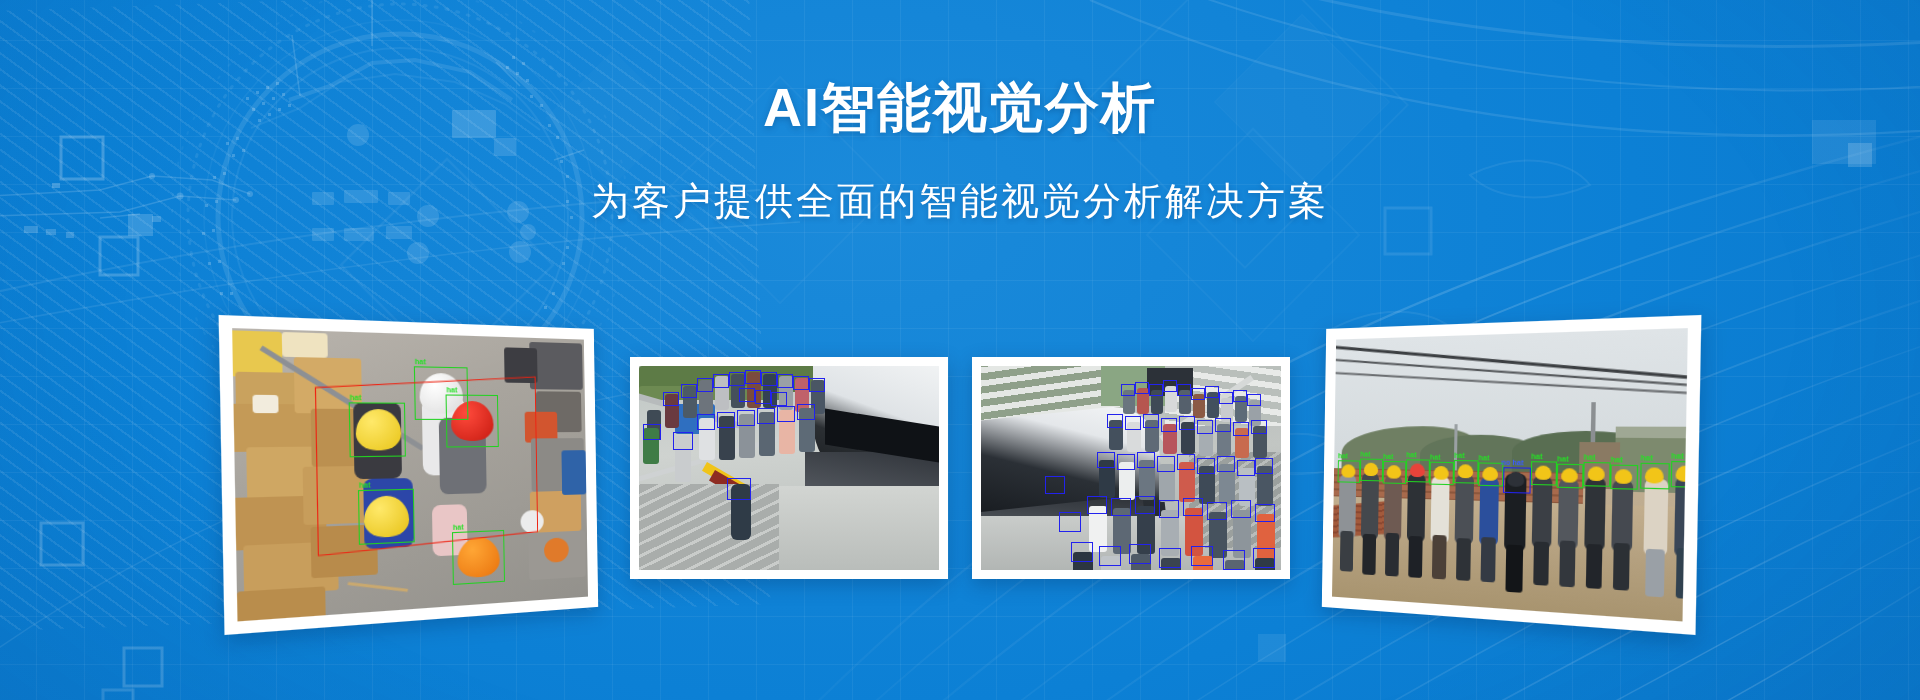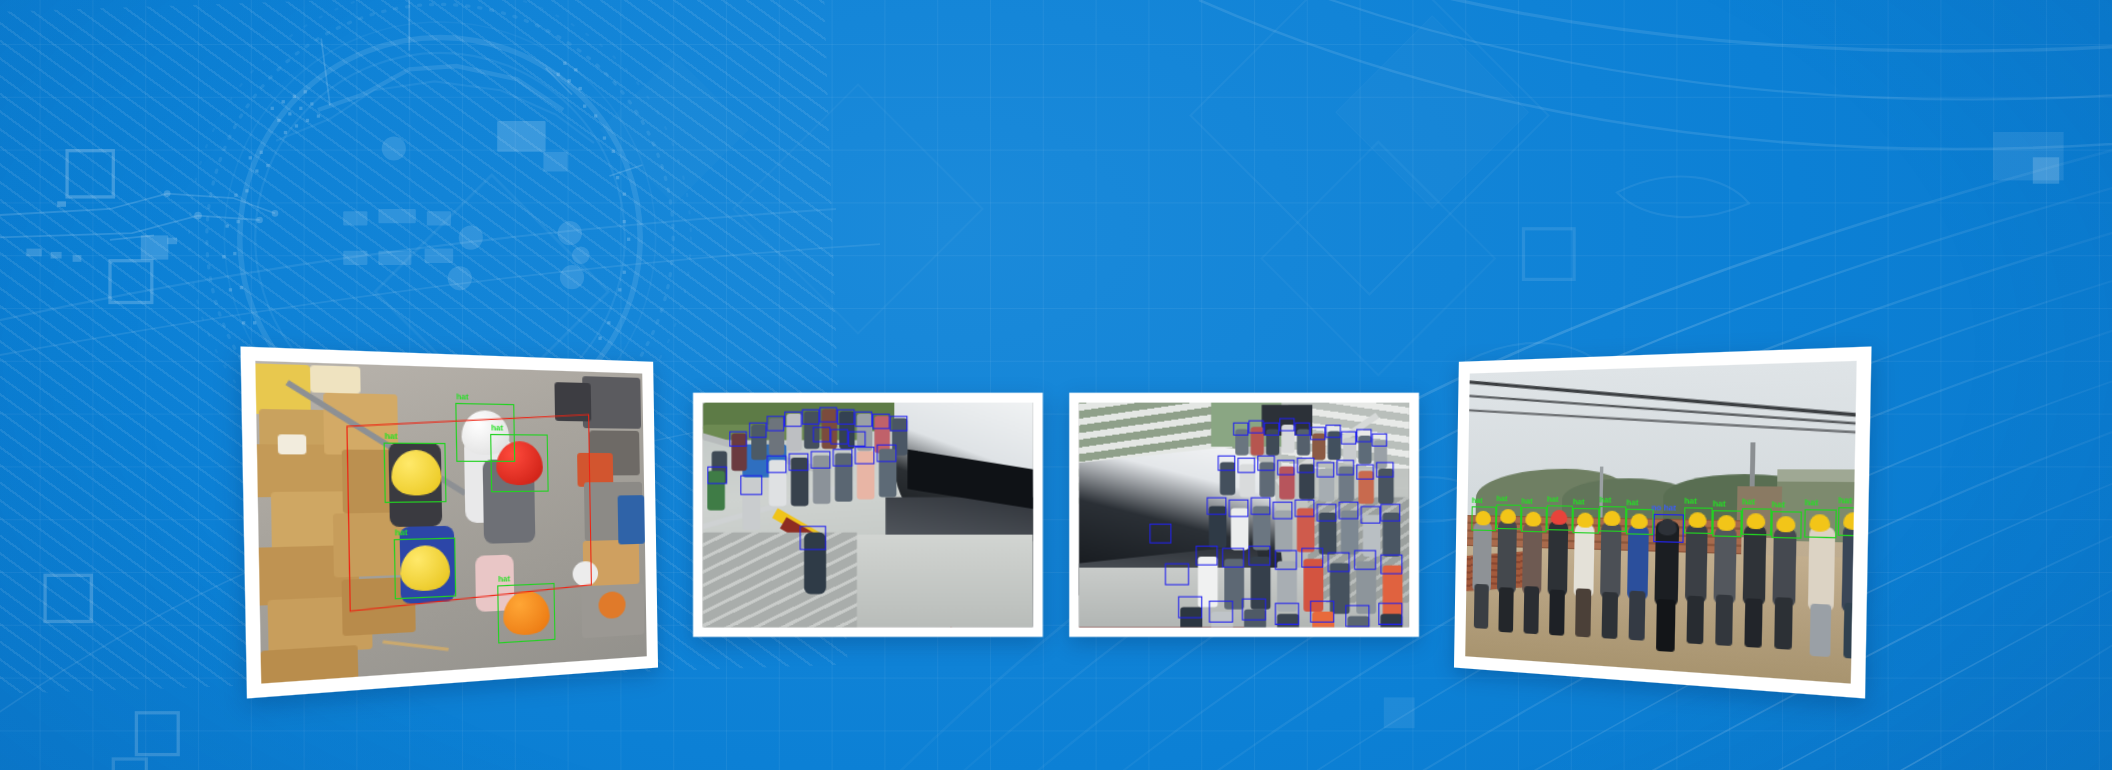--- a/index.html
+++ b/index.html
@@ -280,20 +280,22 @@
         <path d="M1330,330 C1385,300 1440,310 1462,338 C1412,360 1358,356 1330,330 Z"></path>
         <path d="M1230,452 C1285,422 1340,432 1362,460 C1312,482 1258,478 1230,452 Z"></path>
       </g>
     </g>
   </svg>
 
   <div class="layer hatch"></div>
   <div class="layer vignette"></div>
 
   <div class="copy">
+    <h1 class="title">AI智能视觉分析</h1>
+    <p class="subtitle">为客户提供全面的智能视觉分析解决方案</p>
   </div>
 
   <div class="gallery">
 
     <div class="card side-left">
       <div class="frame">
         <div class="scene s1">
 
           <div class="blob" style="left:-4px;top:2px;width:46px;height:40px;background:#e8c84e;"></div>
           <div class="blob" style="left:2px;top:38px;width:58px;height:34px;background:#c9a25e;"></div>

